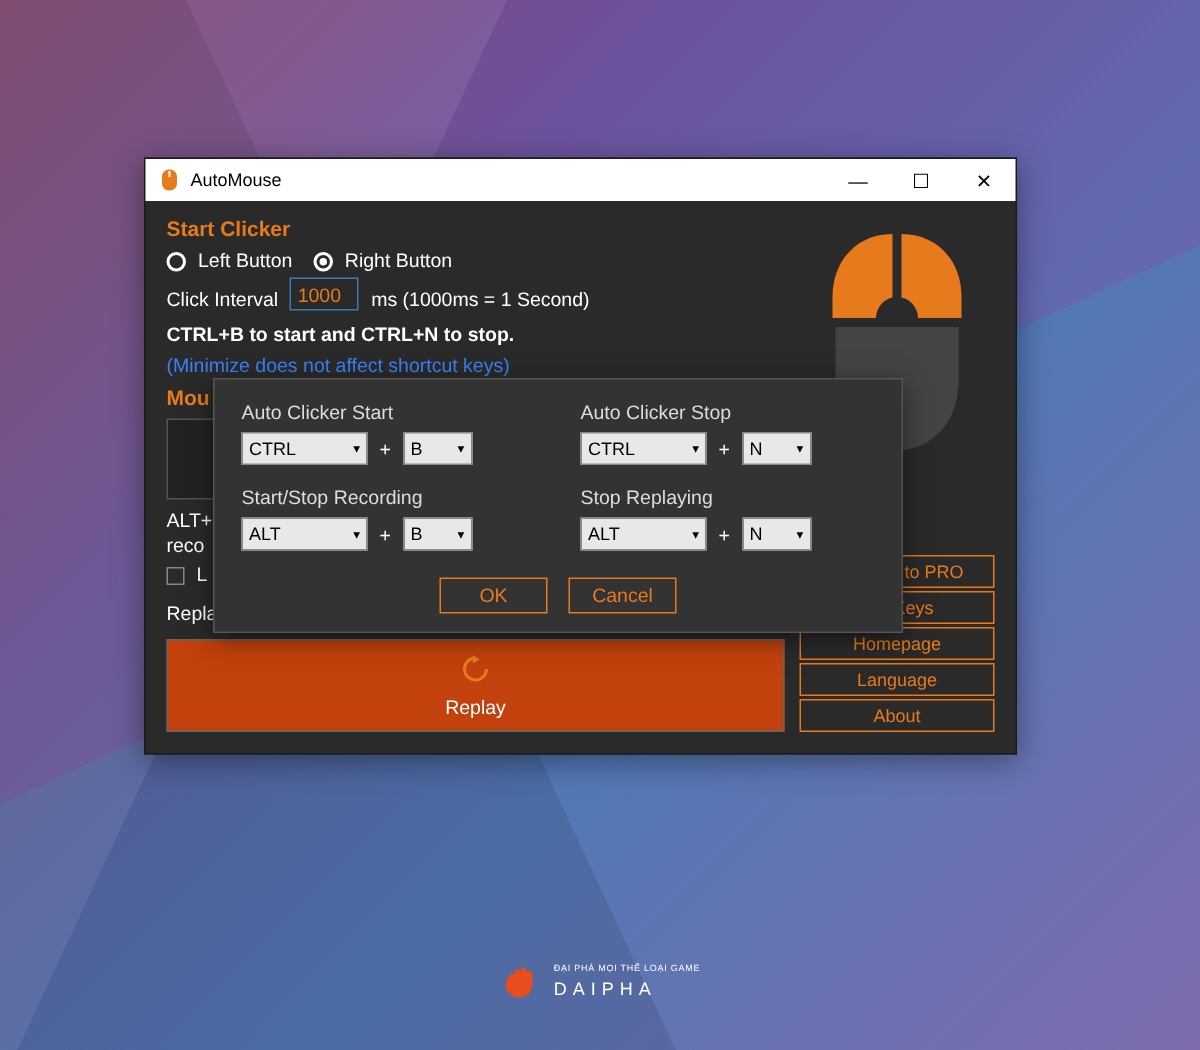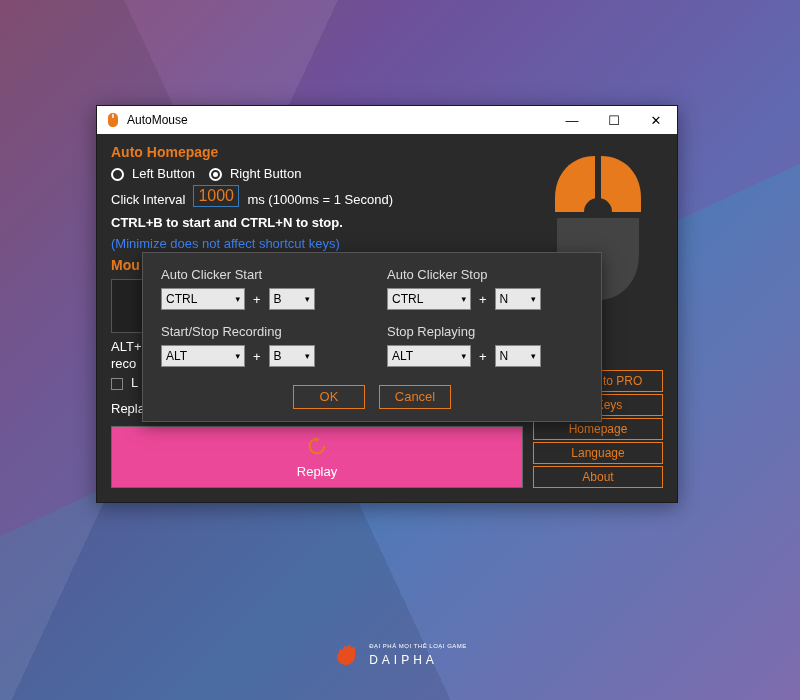--- a/index.html
+++ b/index.html
@@ -61,34 +61,34 @@
     .row { display: flex; align-items: flex-end; gap: 8px; margin: 4px 0; font-size: 13px; color: #fff; }
     .radio {
       width: 13px; height: 13px; border-radius: 50%;
       border: 2px solid #fff; display: inline-block; position: relative;
     }
     .radio.filled::after {
       content: ""; position: absolute; inset: 2px; background: #fff; border-radius: 50%;
     }
     .interval-input {
       width: 46px; height: 20px; background: transparent; border: 1px solid #3a7ab8;
-      color: #e87a1e; text-align: left; padding: 10px 4px; font-size: 16px;
+      color: #e87a1e; text-align: left; padding: 10px 4px; font-size: 13px;
     }
     .bold { font-weight: bold; }
     .hint { font-size: 13px; color: #3b82f6; margin: 6px 0; }
     .replay-after-input {
       width: 42px; height: 20px; background: transparent; border: 1px solid #888;
       color: #e87a1e; padding: 0 4px; font-size: 13px;
     }
     .checkbox {
       width: 12px; height: 12px; border: 1px solid #888; display: inline-block;
     }
     .big-btn {
       width: 100%; height: 62px; margin-top: 10px;
-      background: #ec4899; border: 1px solid #666;
+      background: #c2410c; border: 1px solid #666;
       display: flex; flex-direction: column; align-items: center; justify-content: center;
       gap: 4px; color: #fff; font-size: 13px;
     }
     .side-links { margin-top: auto; width: 100%; }
     .side-link {
       display: block; width: 100%; height: 22px; line-height: 20px;
       border: 1px solid #e87a1e; color: #e87a1e; text-align: center;
       font-size: 12px; margin-top: 2px; background: transparent;
     }
     
@@ -159,21 +159,21 @@
         </svg>
     </span>
     <span class="title">AutoMouse</span>
     <div class="winbtn">—</div>
     <div class="winbtn">☐</div>
     <div class="winbtn">✕</div>
   </div>
 
   <div class="body">
     <div class="left-col">
-      <div class="heading">Auto Homepage</div>
+      <div class="heading">Start Clicker</div>
 
       <div class="row">
         <span class="radio"></span>
         <span>Left Button</span>
         <span class="radio filled" style="margin-left:6px;"></span>
         <span>Right Button</span>
       </div>
 
       <div class="row">
         <span>Click Interval</span>

